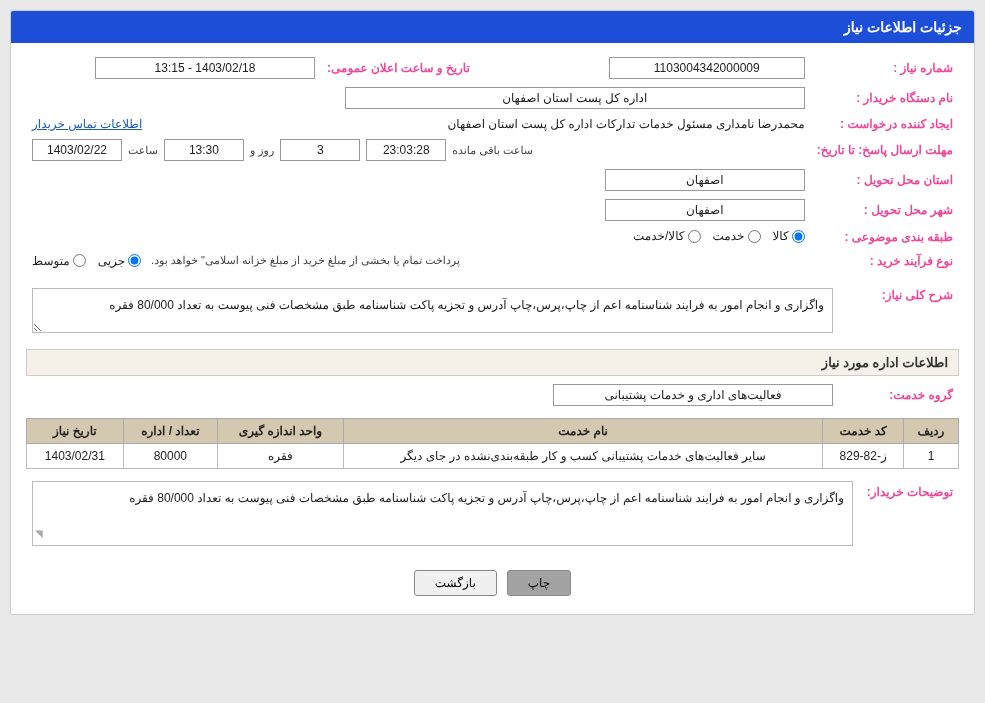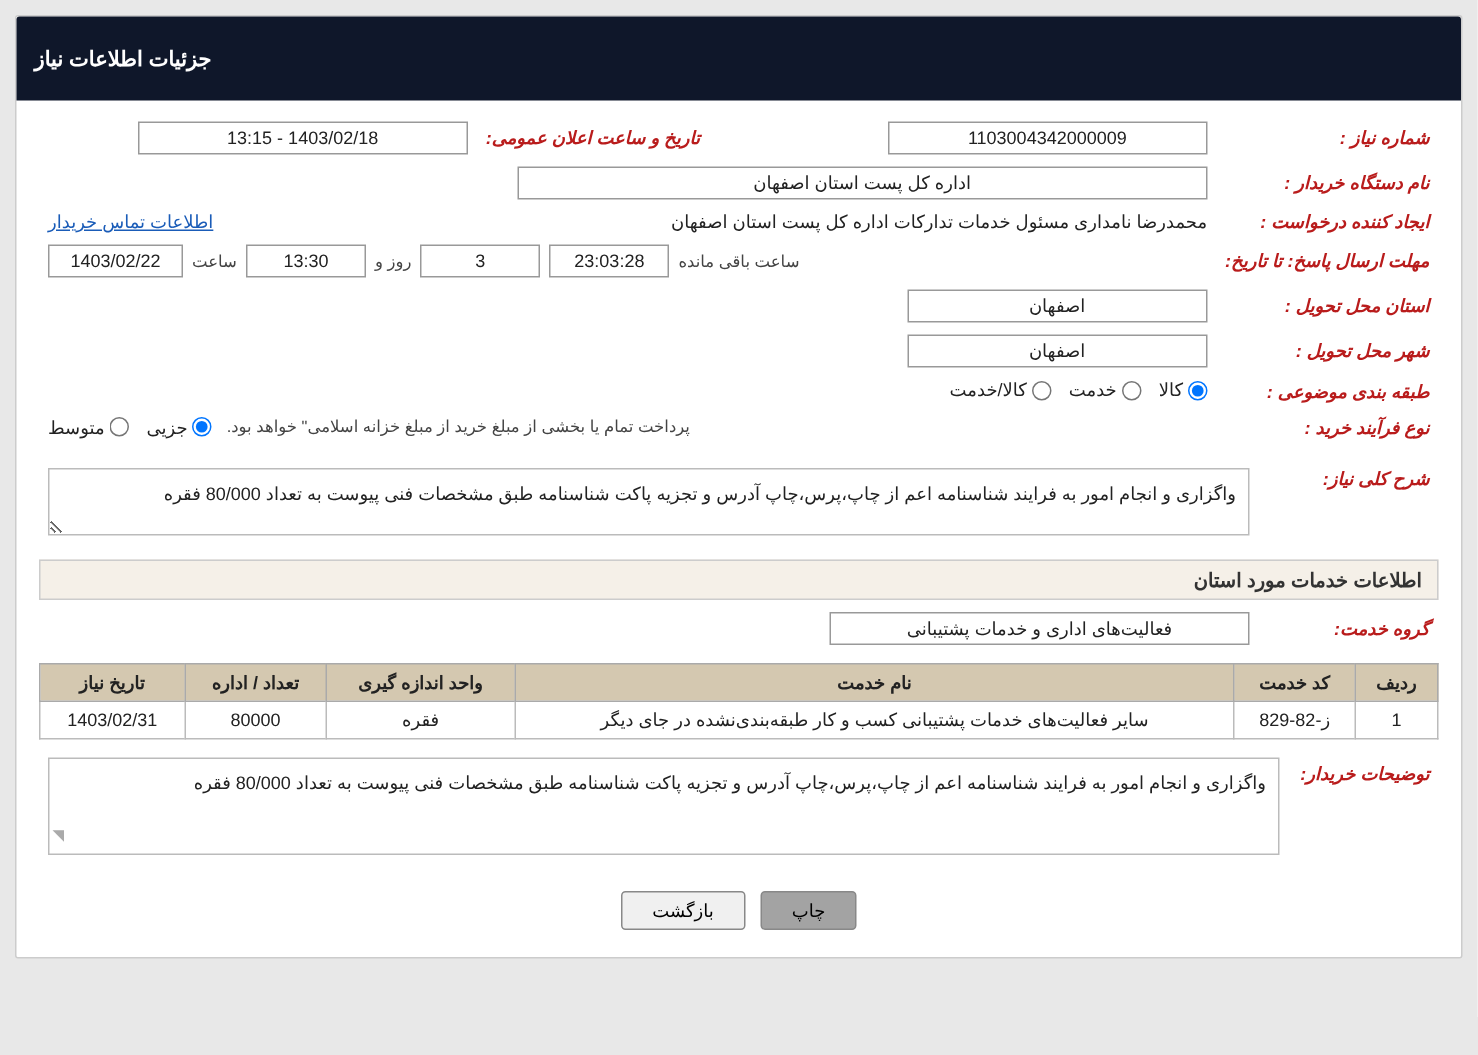--- a/index.html
+++ b/index.html
@@ -15,49 +15,48 @@
       min-height: 703px;
       background: #e8e8e8;
       padding: 10px;
     }
     .main-card {
       background: #fff;
       border: 1px solid #ccc;
       border-radius: 2px;
     }
     .card-header {
-      background: #0f172a;
+      background: #1d4ed8;
       color: #fff;
-      text-align: left;
-      padding: 20px 12px;
+      text-align: right;
+      padding: 8px 12px;
       font-size: 14px;
       font-weight: bold;
       border-radius: 2px 2px 0 0;
     }
     .card-body {
       padding: 10px 15px;
     }
     
     .info-table {
       width: 100%;
       border-collapse: collapse;
       margin-bottom: 8px;
     }
     .info-table td {
       padding: 4px 6px;
       vertical-align: middle;
       font-size: 12px;
     }
     .label-cell {
-      color: #b91c1c;
+      color: #ec4899;
       font-weight: bold;
       white-space: nowrap;
       text-align: right;
       width: 120px;
-      font-style: italic;
     }
     .value-cell {
       text-align: right;
     }
     .input-box {
       border: 1px solid #999;
       padding: 3px 6px;
       background: #fff;
       min-width: 80px;
       display: inline-block;
@@ -198,21 +197,21 @@
     </div>
 
     <div class="card-body">
 
       <table class="info-table">
 
         <tbody>
             <tr>
           <td class="label-cell">شماره نیاز :</td>
           <td class="value-cell" style="min-width:220px;">
-            <div class="input-box-wide" style="width:213px;">1103004342000009</div>
+            <div class="input-box-wide" style="width:196px;">1103004342000009</div>
           </td>
           <td style="width:30px;"></td>
           <td class="label-cell" style="text-align:left; width:180px;">تاریخ و ساعت اعلان عمومی:</td>
           <td class="value-cell">
             <div class="input-box-wide">1403/02/18 - 13:15</div>
           </td>
         </tr>
 
         <tr>
           <td class="label-cell">نام دستگاه خریدار :</td>
@@ -305,21 +304,21 @@
         <tbody>
             <tr>
           <td class="label-cell" style="vertical-align:top; padding-top:8px;">شرح کلی نیاز:</td>
           <td>
             <div class="border-box">واگزاری و انجام امور به فرایند شناسنامه اعم از  چاپ،پرس،چاپ آدرس و تجزیه پاکت شناسنامه طبق مشخصات فنی پیوست به تعداد 80/000 فقره</div>
           </td>
         </tr>
       </tbody>
         </table>
 
-      <div class="section-header">اطلاعات خدمات مورد استان</div>
+      <div class="section-header">اطلاعات اداره مورد نیاز</div>
 
       <table class="info-table">
         <tbody>
             <tr>
           <td class="label-cell">گروه خدمت:</td>
           <td>
             <div class="input-box" style="width:280px;">فعالیت‌های اداری و خدمات پشتیبانی</div>
           </td>
         </tr>
       </tbody>

